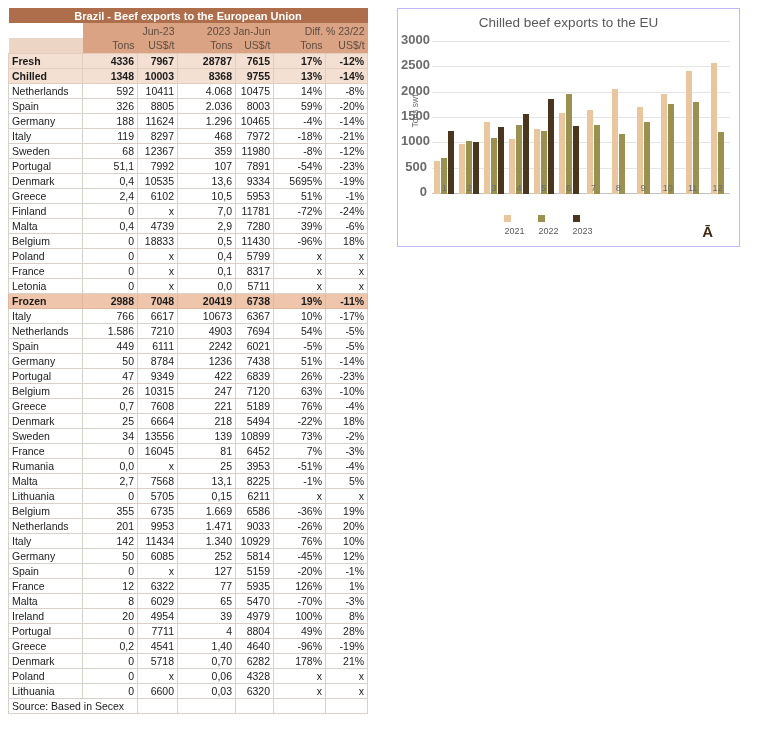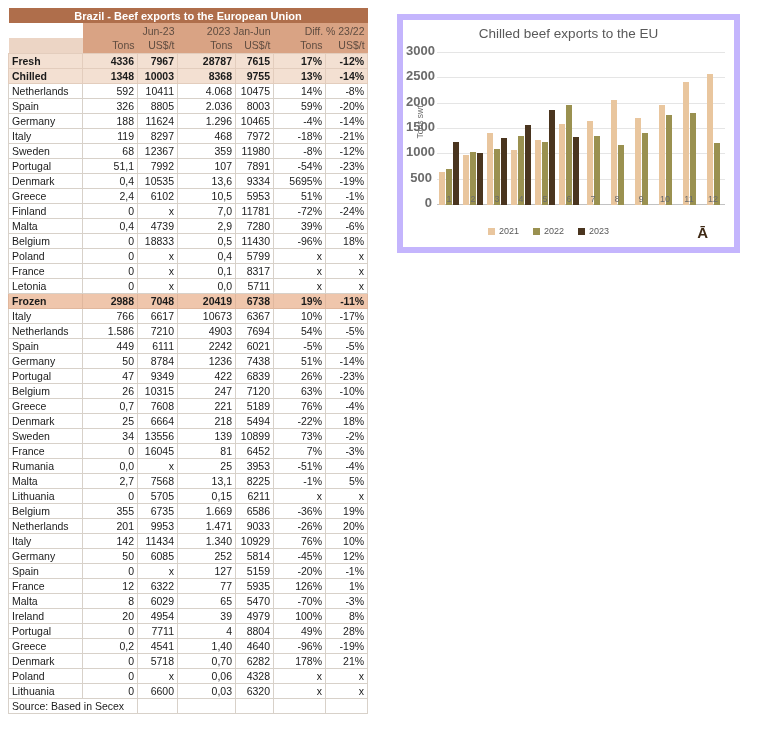--- a/index.html
+++ b/index.html
@@ -23,35 +23,35 @@
   tr.sub-row th.first { background:#ECD5C5; }
   tbody td { border:1px solid #d8d1c9; }
   tbody td.num { text-align:right; }
   tbody tr.cat-light td { background:#F3E0D2; font-weight:bold; border-color:#e3cdbd; }
   tbody tr.cat-dark td { background:#EFC6AC; font-weight:bold; border-color:#e0b79d; }
   tbody tr.country td { background:#ffffff; }
   tr.source-row td { border:1px solid #d8d1c9; font-size:10.5px; }
   tr.source-row td.src-label { white-space:nowrap; }
 
   
-  .chart-panel { position:absolute; left:397px; top:14px; width:343px; height:239px; background:#ffffff; border:6px solid #c4b5fd; }
+  .chart-panel { position:absolute; left:397px; top:8px; width:343px; height:239px; background:#ffffff; border:1px solid #c4b5fd; }
   .chart-title { text-align:center; color:#595959; font-size:13.5px; margin-top:6px; }
   .chart-body { position:relative; height:162px; margin-top:4px; }
   .y-title { position:absolute; left:-8px; top:72px; transform:rotate(-90deg); transform-origin:center; color:#6b6b6b; font-size:8.5px; width:50px; text-align:center; }
   .plot { position:absolute; left:34px; right:9px; top:8px; height:152px; }
   .gridline { position:absolute; left:0; right:0; height:1px; background:#e5e5e5; }
   .gridline.zero { background:#c2c2c2; }
   .ylab { position:absolute; right:100%; margin-right:5px; width:26px; text-align:right; color:#6b6b6b; font-size:13px;font-weight:bold; }
   .groups { position:absolute; left:0; right:0; bottom:0; top:0; display:flex; }
   .bar-group { flex:1; display:flex; align-items:flex-end; justify-content:center; gap:1px; }
   .bar { width:6px; }
   .x-labels { position:absolute; left:34px; right:9px; top:174px; display:flex; }
   .x-labels span { flex:1; text-align:center; color:#6b6b6b; font-size:9px; }
   .legend { position:absolute; left:0; right:40px; top:206px; display:flex; justify-content:center; gap:14px; }
-  .legend-item { display:flex; align-items:center; gap:4px; color:#595959; font-size:9px; }
+  .legend-item { display:flex; gap:4px; color:#595959; font-size:9px;flex-direction:column; }
   .legend-swatch { width:7px; height:7px; display:inline-block; }
   .annotation { position:absolute; right:26px; bottom:6px; color:#3f2a16; font-size:15px; font-weight:bold; }
 </style>
 </head>
 <body>
 
 <div class="screen">
 
   <table class="beef">
     <colgroup>

